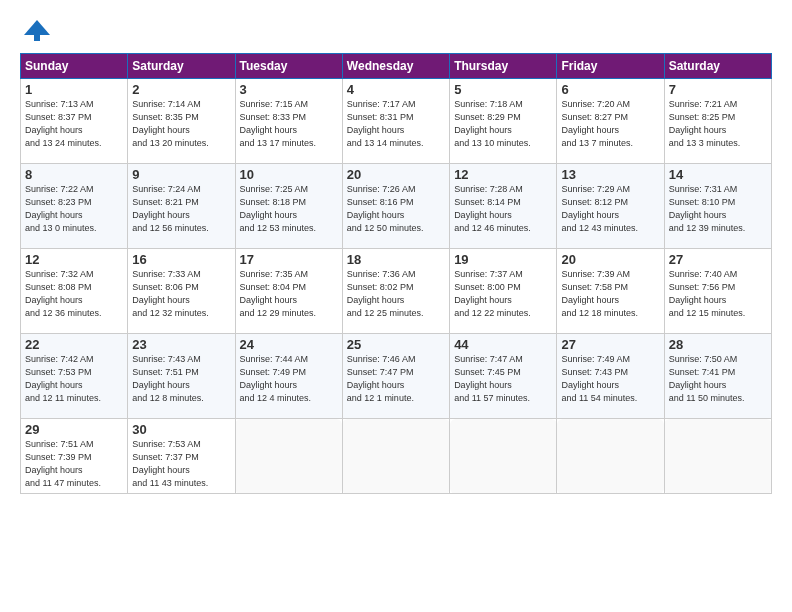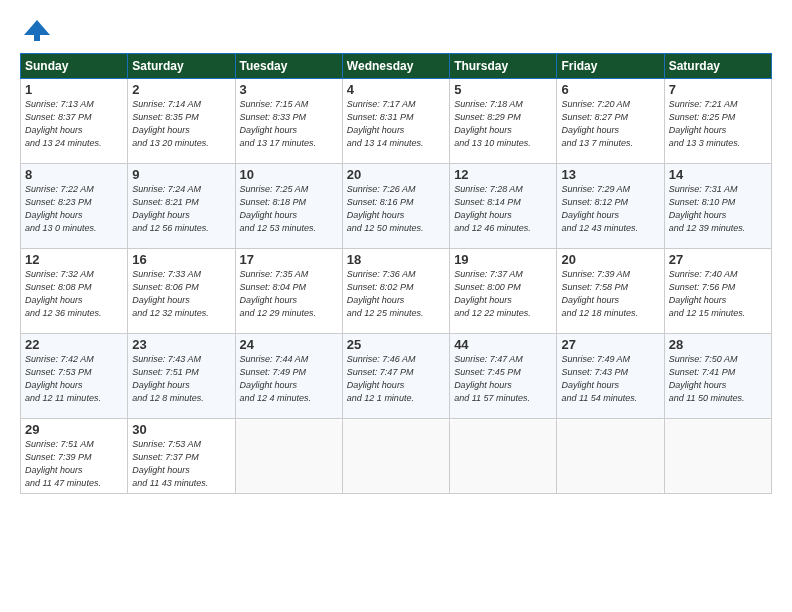--- a/index.html
+++ b/index.html
@@ -52,21 +52,21 @@
       font-size: 14px;
       color: #555;
       margin-top: 2px;
     }
     .calendar-table {
       width: 100%;
       border-collapse: collapse;
       table-layout: fixed;
     }
     .calendar-table th {
-      background: #14532d;
+      background: #701a75;
       color: #fff;
       font-size: 12px;
       font-weight: bold;
       padding: 5px 4px;
       text-align: left;
       border: 1px solid #1a6fbd;
     }
     .calendar-table td {
       border: 1px solid #ccc;
       vertical-align: top;
@@ -82,21 +82,20 @@
     .day-num {
       font-size: 13px;
       font-weight: bold;
       display: block;
       margin-bottom: 1px;
     }
     .day-info {
       font-size: 9px;
       line-height: 1.45;
       color: #333;
-      font-style: italic;
     }
     .empty-cell {
       background: #f9f9f9 !important;
     }
     .calendar-table td.last-row {
       height: 70px;
       border-radius: 6px;
     }
   </style>
 </head>

